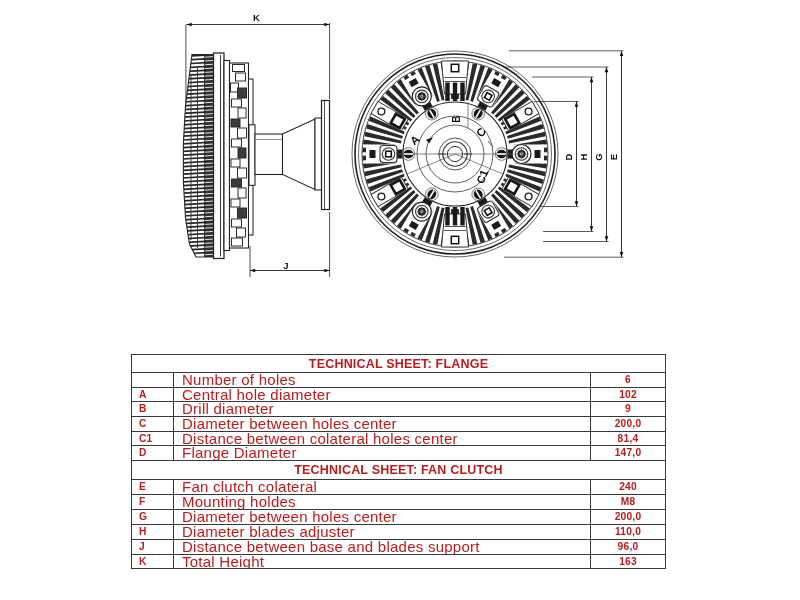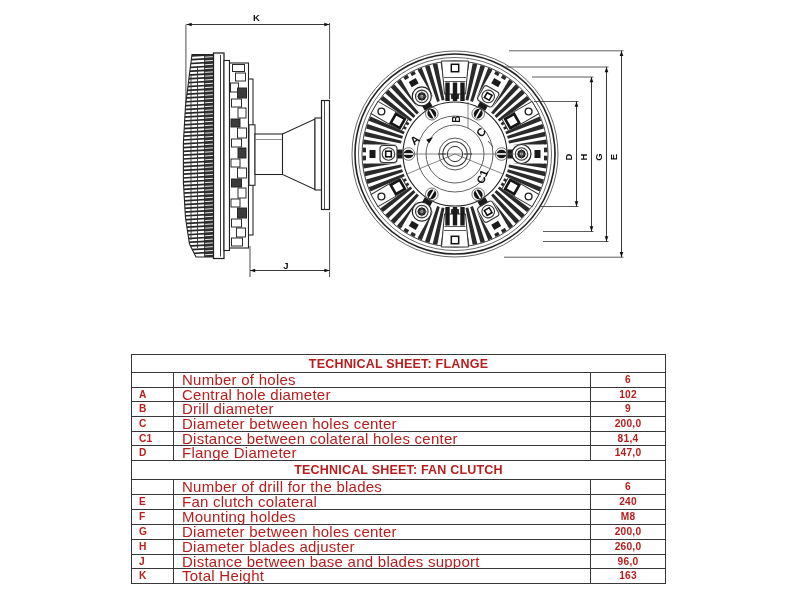--- a/index.html
+++ b/index.html
@@ -323,43 +323,38 @@
             </tr>
 <tr class="r1">
               <td class="l">D</td>
               <td class="d">Flange Diameter</td>
               <td class="v">147,0</td>
             </tr>
 <tr class="h2">
               <td class="h" colspan="3">TECHNICAL SHEET: FAN CLUTCH</td>
             </tr>
 <tr class="r2">
-              <td class="l"></td>
-              <td class="d">Number of drill for the blades</td>
-              <td class="v">6</td>
-            </tr>
-<tr class="r2">
               <td class="l">E</td>
               <td class="d">Fan clutch colateral</td>
               <td class="v">240</td>
             </tr>
 <tr class="r2">
               <td class="l">F</td>
               <td class="d">Mounting holdes</td>
               <td class="v">M8</td>
             </tr>
 <tr class="r2">
               <td class="l">G</td>
               <td class="d">Diameter between holes center</td>
               <td class="v">200,0</td>
             </tr>
 <tr class="r2">
               <td class="l">H</td>
               <td class="d">Diameter blades adjuster</td>
-              <td class="v">260,0</td>
+              <td class="v">110,0</td>
             </tr>
 <tr class="r2">
               <td class="l">J</td>
               <td class="d">Distance between base and blades support</td>
               <td class="v">96,0</td>
             </tr>
 <tr class="r2">
               <td class="l">K</td>
               <td class="d">Total Height</td>
               <td class="v">163</td>

